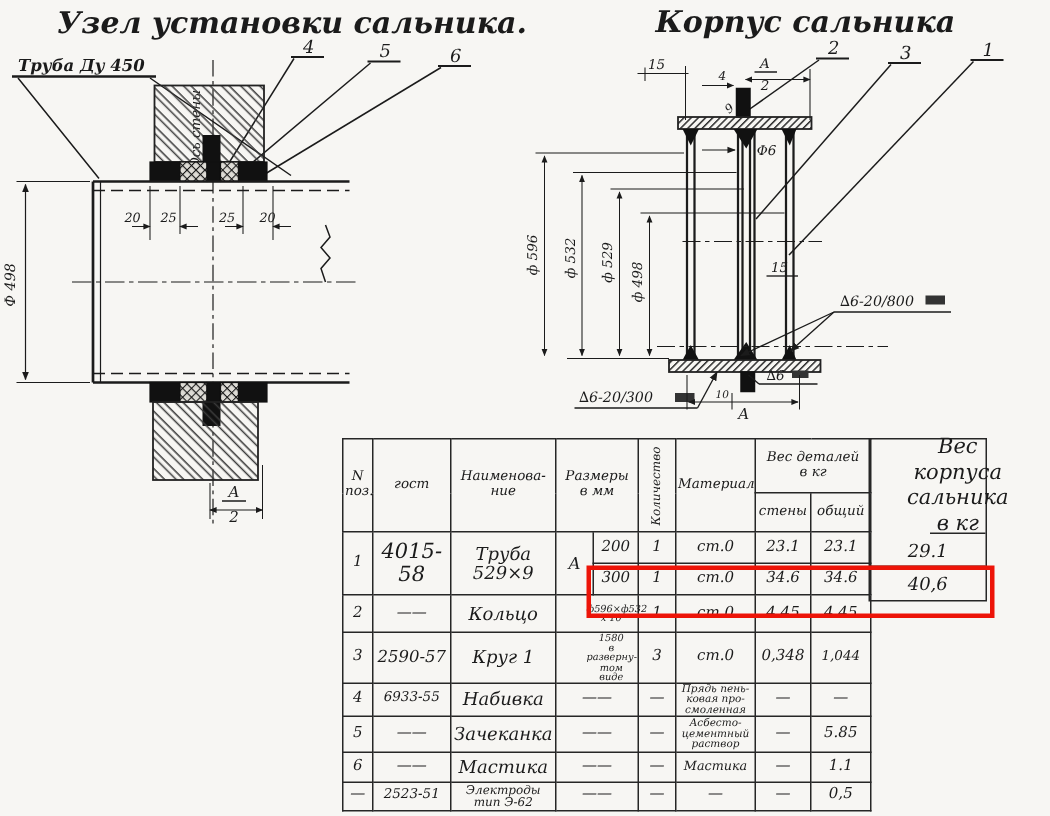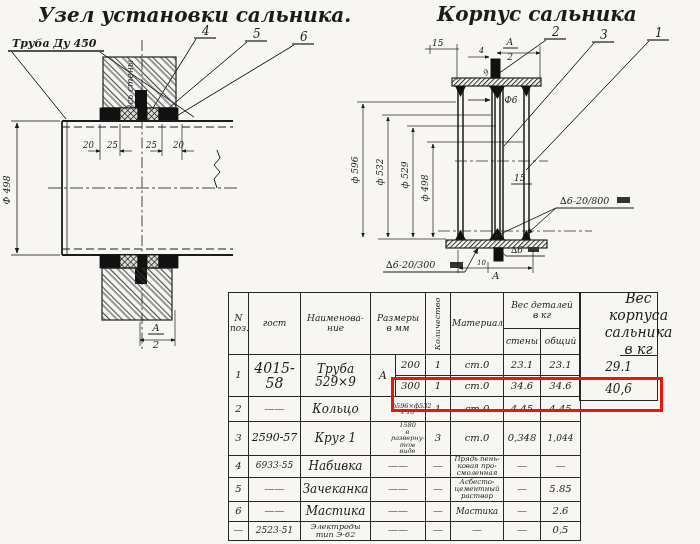--- a/index.html
+++ b/index.html
@@ -372,21 +372,21 @@
     </tr>
 
     <tr style="height:20px">
       <td>6</td>
       <td>——</td>
       <td class="name">Мастика</td>
       <td colspan="2">——</td>
       <td>—</td>
       <td class="small" style="font-size:8.5px">Мастика</td>
       <td>—</td>
-      <td>2.6</td>
+      <td>1.1</td>
     </tr>
 
     <tr style="height:19px">
       <td>—</td>
       <td style="font-size:9px">2523-51</td>
       <td class="small" style="font-size:8px">Электроды
 тип Э-62</td>
       <td colspan="2">——</td>
       <td>—</td>
       <td>—</td>

